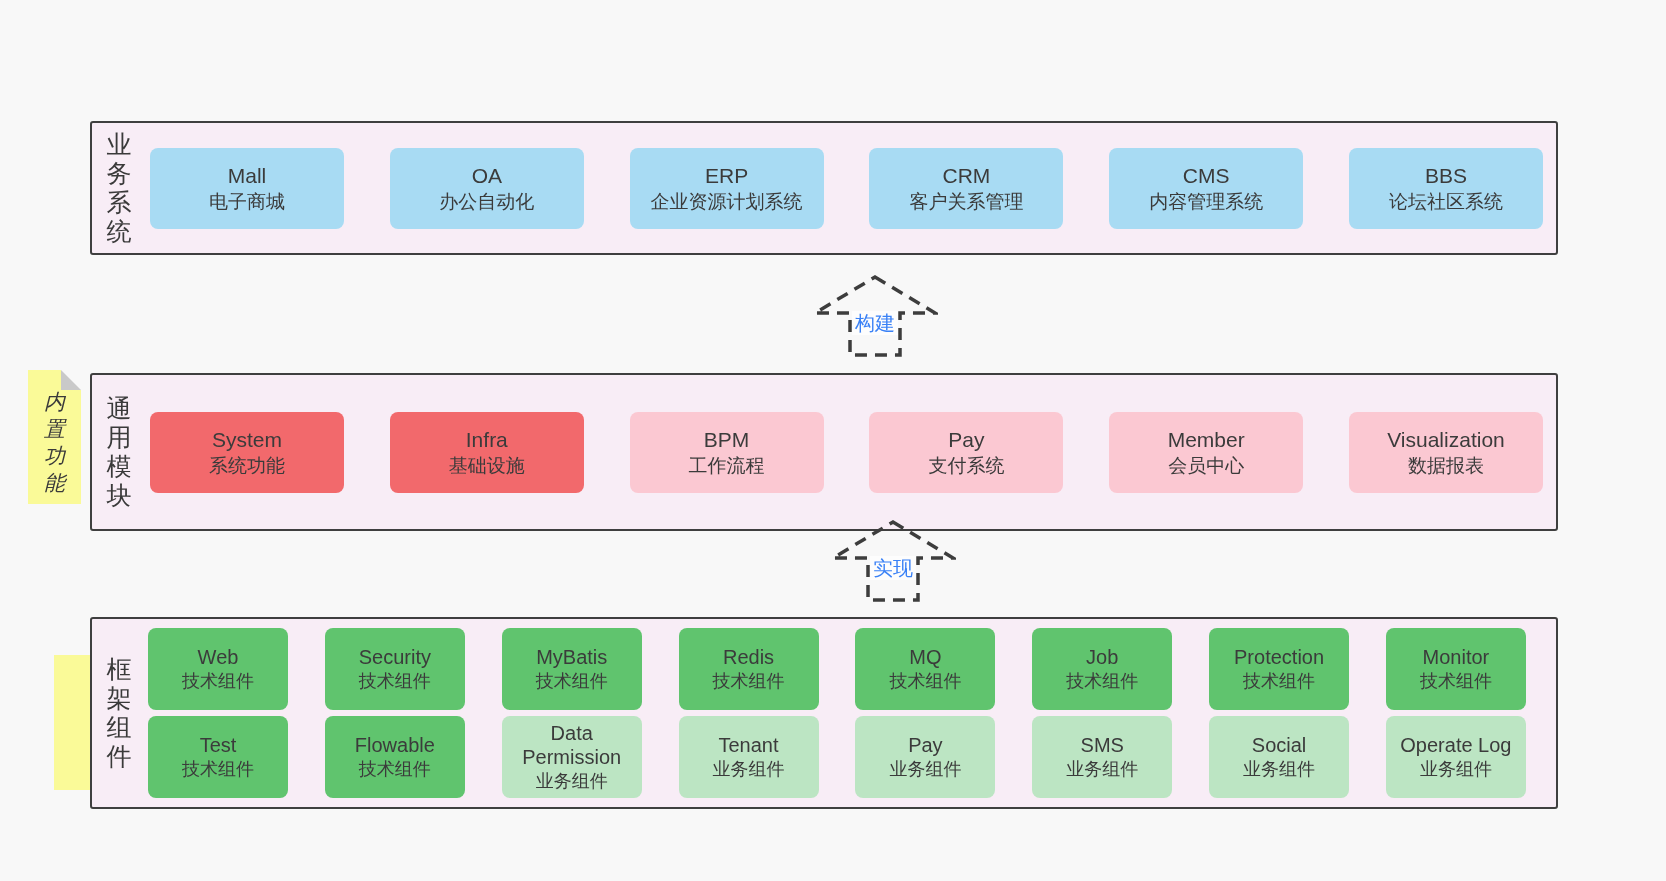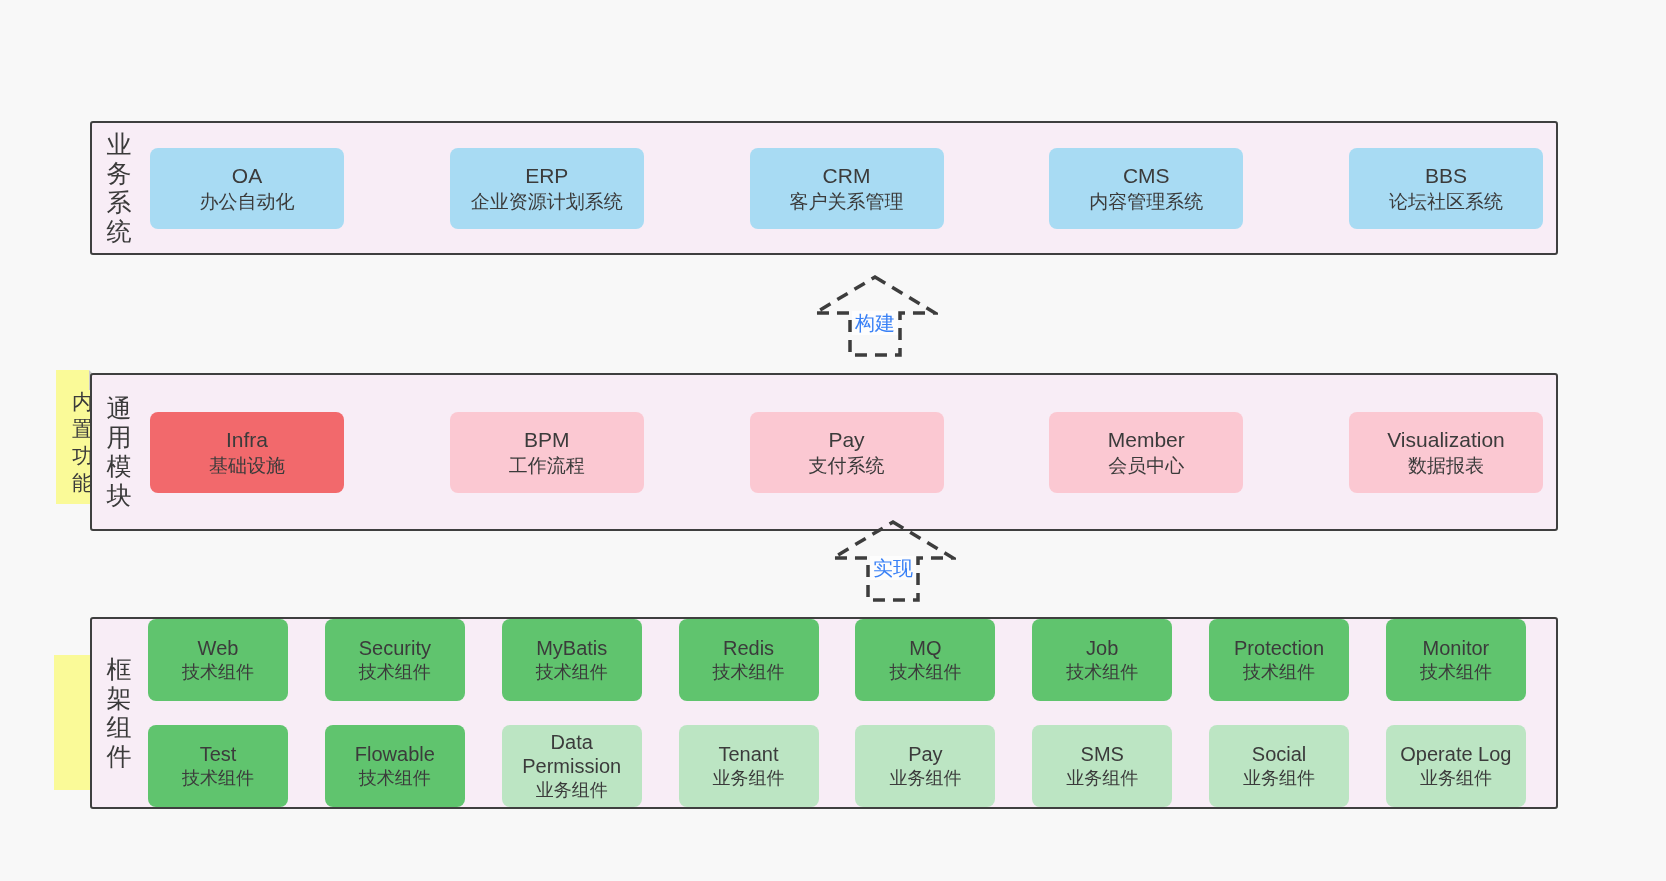--- a/index.html
+++ b/index.html
@@ -20,21 +20,21 @@
     position:absolute;left:13px;top:50%;transform:translateY(-50%);
     width:28px;font-size:25px;line-height:29px;text-align:center;
     word-break:break-all;color:#3a3a3a;
   }
   .boxes-6{
     position:absolute;top:0;bottom:0;left:58px;right:13px;
     display:flex;align-items:center;justify-content:space-between;
   }
   .rows{
     position:absolute;top:0;bottom:0;left:56px;right:30px;
-    display:flex;flex-direction:column;justify-content:space-between;gap:6px;
+    display:flex;flex-direction:column;justify-content:center;gap:6px;
   }
   .row-8{display:flex;justify-content:space-between;}
   .box{
     border-radius:8px;display:flex;flex-direction:column;
     align-items:center;justify-content:center;text-align:center;
   }
   .box-lg{width:194px;height:81px;}
   .box-sm{width:140px;height:82px;}
   .box .t{font-size:21px;line-height:27px;}
   .box .s{font-size:19px;line-height:26px;}
@@ -44,21 +44,21 @@
   .blue{background:#a8dbf3;}
   .red{background:#f2696c;}
   .pink{background:#fbc8d2;}
   .green{background:#60c46e;}
   .green-light{background:#bce5c3;}
 
   .sticky{
     position:absolute;width:53px;background:#fafa98;z-index:0;
     display:flex;align-items:center;justify-content:center;
   }
-  #sticky-features{left:56px;top:370px;height:134px;}
+  #sticky-features{left:28px;top:370px;height:134px;font-style:italic;}
   #sticky-components{left:54px;top:655px;height:135px;padding-left:36px;}
   .sticky .stext{
     width:24px;text-align:center;word-break:break-all;
     font-size:21px;line-height:27px;padding-top:10px;color:#3a3a3a;
   }
   .fold{
     position:absolute;top:0;right:0;width:0;height:0;
     border-top:20px solid #f8f8f8;border-left:20px solid #c9c9c9;
   }
 
@@ -82,20 +82,24 @@
 
 <div class="sticky" id="sticky-components">
   <div class="fold"></div>
   <div class="stext">内置组件</div>
 </div>
 
 <div class="band" id="band-business">
   <div class="vlabel">业务系统</div>
   <div class="boxes-6">
     <div class="box box-lg blue">
+      <div class="t">Mall</div>
+      <div class="s">电子商城</div>
+    </div>
+    <div class="box box-lg blue">
       <div class="t">OA</div>
       <div class="s">办公自动化</div>
     </div>
     <div class="box box-lg blue">
       <div class="t">ERP</div>
       <div class="s">企业资源计划系统</div>
     </div>
     <div class="box box-lg blue">
       <div class="t">CRM</div>
       <div class="s">客户关系管理</div>
@@ -115,20 +119,24 @@
   <svg viewBox="0 0 126 84">
     <polygon points="63,3 123,39 88,39 88,81 38,81 38,39 3,39" fill="none" stroke="#3d3d3d" stroke-width="3.5" stroke-dasharray="12 8"></polygon>
   </svg>
   <span class="alabel">构建</span>
 </div>
 
 <div class="band" id="band-common">
   <div class="vlabel">通用模块</div>
   <div class="boxes-6">
     <div class="box box-lg red">
+      <div class="t">System</div>
+      <div class="s">系统功能</div>
+    </div>
+    <div class="box box-lg red">
       <div class="t">Infra</div>
       <div class="s">基础设施</div>
     </div>
     <div class="box box-lg pink">
       <div class="t">BPM</div>
       <div class="s">工作流程</div>
     </div>
     <div class="box box-lg pink">
       <div class="t">Pay</div>
       <div class="s">支付系统</div>

